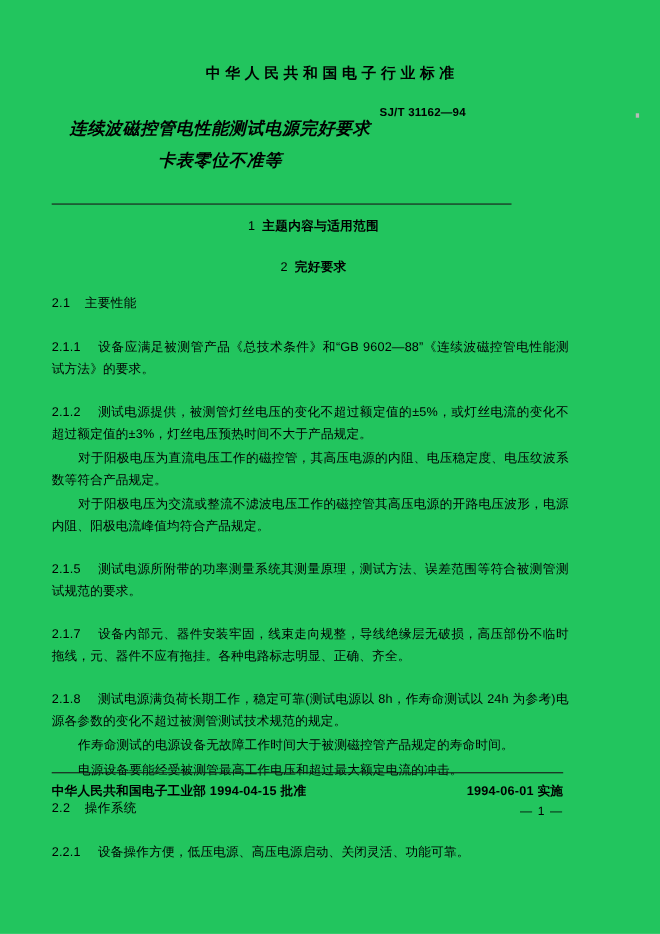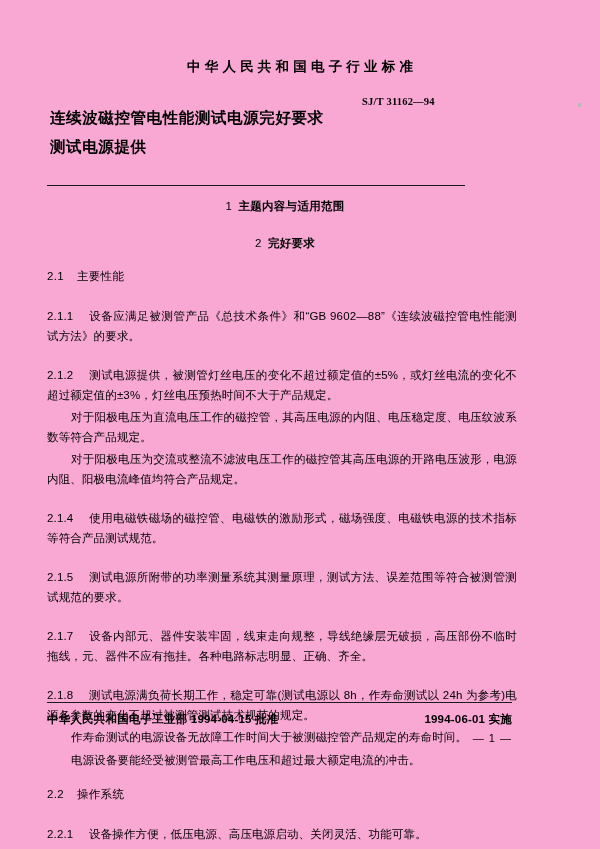--- a/index.html
+++ b/index.html
@@ -15,55 +15,57 @@
     color: #000000;
     overflow: hidden;
   }
 
   .page {
     position: absolute;
     left: 0;
     top: 0;
     width: 600px;
     height: 849px;
-    background: #f9a8d4;
+    background: #22c55e;
   }
 
   
   .std-category {
     position: absolute;
     left: 0;
     top: 58px;
     width: 600px;
     text-align: center;
     font-size: 13.5px;
     font-weight: bold;
     letter-spacing: 4.2px;
     text-indent: 4.2px;
   }
 
   .std-number {
     position: absolute;
-    left: 362px;
+    left: 345px;
     top: 96px;
     font-size: 10.5px;
     font-weight: bold;
     letter-spacing: 0.2px;
-    font-family: Liberation Serif, serif;
+    font-family: Liberation Sans, sans-serif;
   }
 
   .doc-title {
     position: absolute;
     left: 50px;
     top: 103px;
     width: 300px;
+    text-align: center;
     font-size: 15.5px;
     font-weight: bold;
     line-height: 29px;
     letter-spacing: 0.6px;
+    font-style: italic;
   }
   .doc-title .line2 {
     display: block;
   }
 
   
   .rule-top {
     position: absolute;
     left: 47px;
     top: 185px;
@@ -173,21 +175,21 @@
 <body>
 
 <div class="page">
 
   <div class="std-category">中华人民共和国电子行业标准</div>
 
   <div class="std-number">SJ/T 31162—94</div>
 
   <div class="doc-title">
     <span>连续波磁控管电性能测试电源完好要求</span>
-    <span class="line2">测试电源提供</span>
+    <span class="line2">卡表零位不准等</span>
   </div>
 
   <div class="scan-speck"></div>
 
   <div class="rule-top"></div>
 
   <div class="body-area">
 
     <div class="h2">
       <span class="num">1</span><span>主题内容与适用范围</span>
@@ -205,21 +207,20 @@
     </div>
 
     <p class="para clause"><span class="num">2.1.1</span><span>设备应满足被测管产品《总技术条件》和“GB 9602—88”《连续波磁控管电性能测试方法》的要求。</span></p>
 
     <p class="para clause"><span class="num">2.1.2</span><span>测试电源提供，被测管灯丝电压的变化不超过额定值的±5%，或灯丝电流的变化不超过额定值的±3%，灯丝电压预热时间不大于产品规定。</span></p>
 
 
     <p class="para indent">对于阳极电压为直流电压工作的磁控管，其高压电源的内阻、电压稳定度、电压纹波系数等符合产品规定。</p>
     <p class="para indent">对于阳极电压为交流或整流不滤波电压工作的磁控管其高压电源的开路电压波形，电源内阻、阳极电流峰值均符合产品规定。</p>
 
-    <p class="para clause"><span class="num">2.1.4</span><span>使用电磁铁磁场的磁控管、电磁铁的激励形式，磁场强度、电磁铁电源的技术指标等符合产品测试规范。</span></p>
 
     <p class="para clause"><span class="num">2.1.5</span><span>测试电源所附带的功率测量系统其测量原理，测试方法、误差范围等符合被测管测试规范的要求。</span></p>
 
 
     <p class="para clause"><span class="num">2.1.7</span><span>设备内部元、器件安装牢固，线束走向规整，导线绝缘层无破损，高压部份不临时拖线，元、器件不应有拖挂。各种电路标志明显、正确、齐全。</span></p>
 
     <p class="para clause"><span class="num">2.1.8</span><span>测试电源满负荷长期工作，稳定可靠(测试电源以 8h，作寿命测试以 24h 为参考)电源各参数的变化不超过被测管测试技术规范的规定。</span></p>
 
     <p class="para indent">作寿命测试的电源设备无故障工作时间大于被测磁控管产品规定的寿命时间。</p>
     <p class="para indent">电源设备要能经受被测管最高工作电压和超过最大额定电流的冲击。</p>

